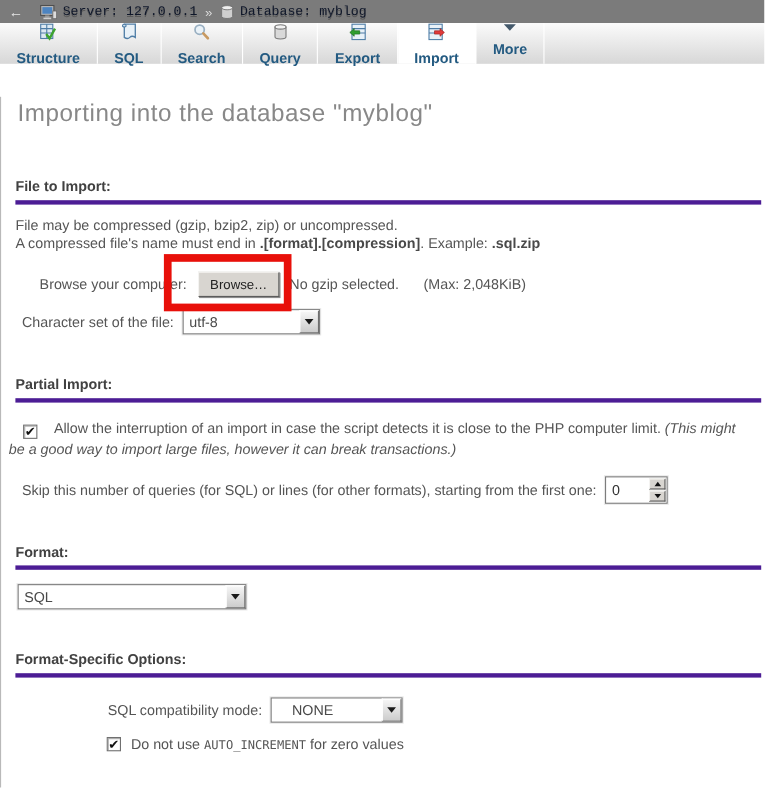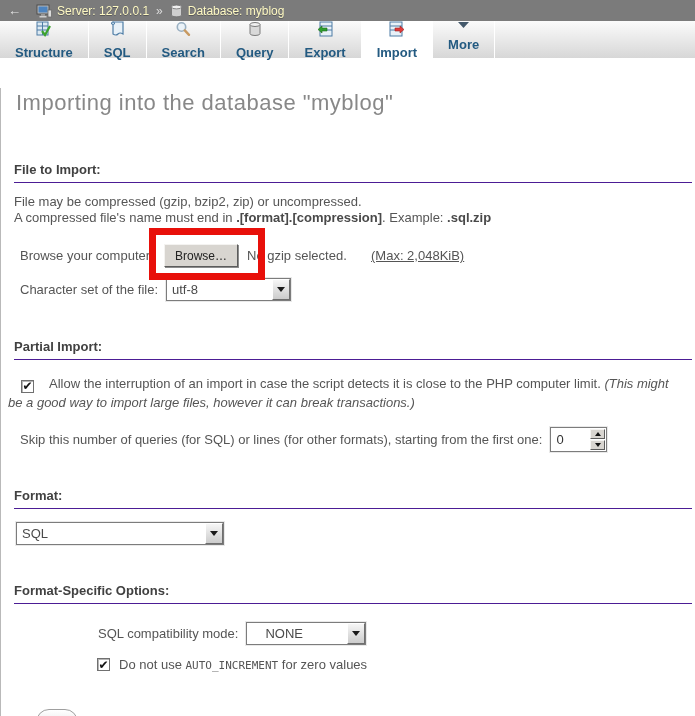--- a/index.html
+++ b/index.html
@@ -2,49 +2,49 @@
 <html><head>
 <meta charset="utf-8">
 <style>
   * { margin:0; padding:0; box-sizing:border-box; }
   html,body { width:695px; height:716px; background:#fff; font-family:"Liberation Sans", sans-serif; }
   body { position:relative; overflow:hidden; }
 
   
   .topbar { height:21px; background:#7b7b7b; display:flex; align-items:center; color:#f2f2f2; font-size:12px; padding:0 6px; gap:5px; }
   .back-arrow { color:#e5e5e5; font-size:13px; margin:0 10px 0 2px; cursor:pointer; }
-  .crumb { color:#fef9c3; text-shadow:0 1px 0 #5a5a5a; cursor:pointer; }
+  .crumb { color:#0f172a; text-shadow:0 1px 0 #5a5a5a; cursor:pointer;font-family:Liberation Mono, monospace; }
   .crumb-sep { color:#dcdcdc; margin:0 2px; }
   .topbar svg { display:block; }
 
   
   .tabbar { height:37px; background:linear-gradient(#fbfbfb, #d7d7d7); display:flex; align-items:stretch; }
   .tab { display:flex; align-items:center; gap:8px; padding:0 15px; font-size:13px; font-weight:bold; color:#235a81; border-right:1px solid #fff; cursor:pointer;flex-direction:column; }
   .tab.active { background:#fff; }
   .tab .ticon { display:flex; }
 
   
   .content { position:relative; border-left:1px solid #b9b9b9; min-height:658px; color:#555; font-size:13px; }
 
   h1.page-title { font-size:22px; font-weight:normal; color:#888; margin:30px 0 0 15px; line-height:30px; letter-spacing:0.5px; }
 
-  .sec-h { margin:0 3px 0 13px; font-weight:bold; color:#414141; font-size:13px; padding-bottom:5px; border-bottom:1px solid #4c1d95; }
+  .sec-h { margin:0 3px 0 13px; font-weight:bold; color:#414141; font-size:13px; padding-bottom:5px; border-bottom:4px solid #4c1d95; }
   .sec-file  { margin-top:44px; }
   .sec-part  { margin-top:38px; }
   .sec-fmt   { margin-top:36px; }
   .sec-fso   { margin-top:38px; }
 
   .para { margin:11px 10px 0 13px; line-height:16px; color:#555; }
   .para b { color:#494949; }
 
   .row { display:flex; align-items:center; }
-  .browse-row { margin-top:17px; padding-left:19px; height:25px; position:relative; }
+  .browse-row { margin-top:17px; padding-left:35px; height:25px; position:relative; }
   .browse-label { width:144px; }
   .no-file { margin-left:9px; }
-  .max-label { position:absolute; left:370px;text-decoration:underline; }
+  .max-label { position:absolute; left:384px; }
 
   .charset-row { margin-top:9px; padding-left:19px; height:24px; position:relative; }
   .charset-label { width:146px; }
 
   
   .red-box { position:absolute; left:148px; top:-15px; width:116px; height:52px; border:7px solid #e8100a; z-index:5; pointer-events:none; }
 
   
   .winbtn { display:inline-flex; align-items:center; justify-content:center; height:23px; padding:0 10px; background:#d8d5d0; border:1px solid; border-color:#f4f3f1 #5c5c5c #5c5c5c #f4f3f1; box-shadow:1px 1px 0 #8c8c8c; font-size:12px; color:#222; cursor:pointer; }
 

